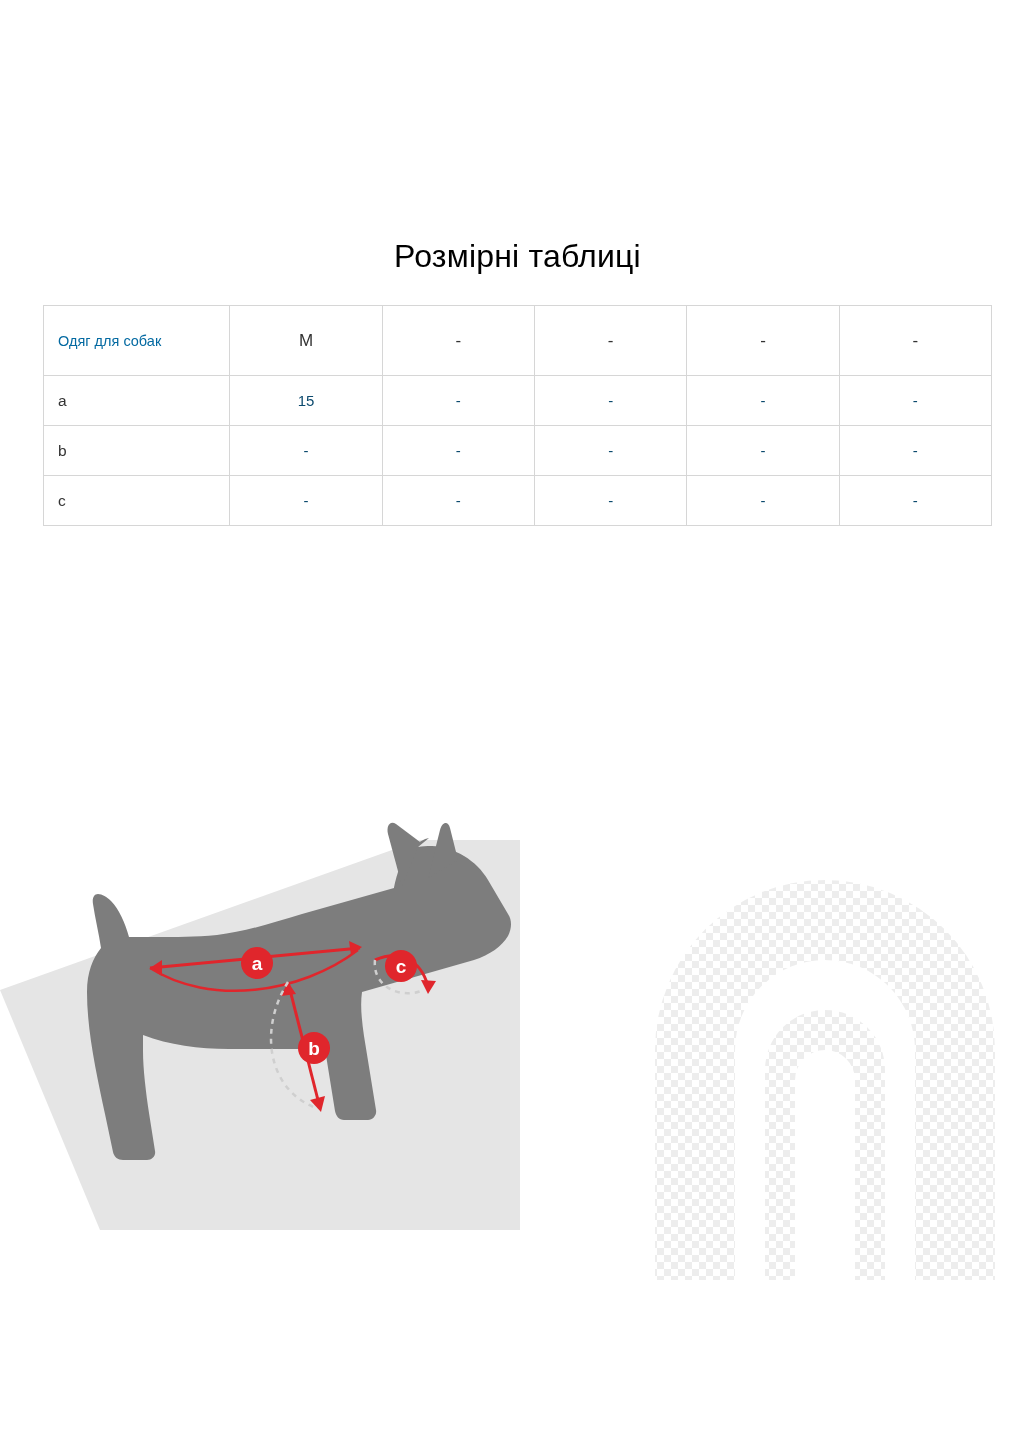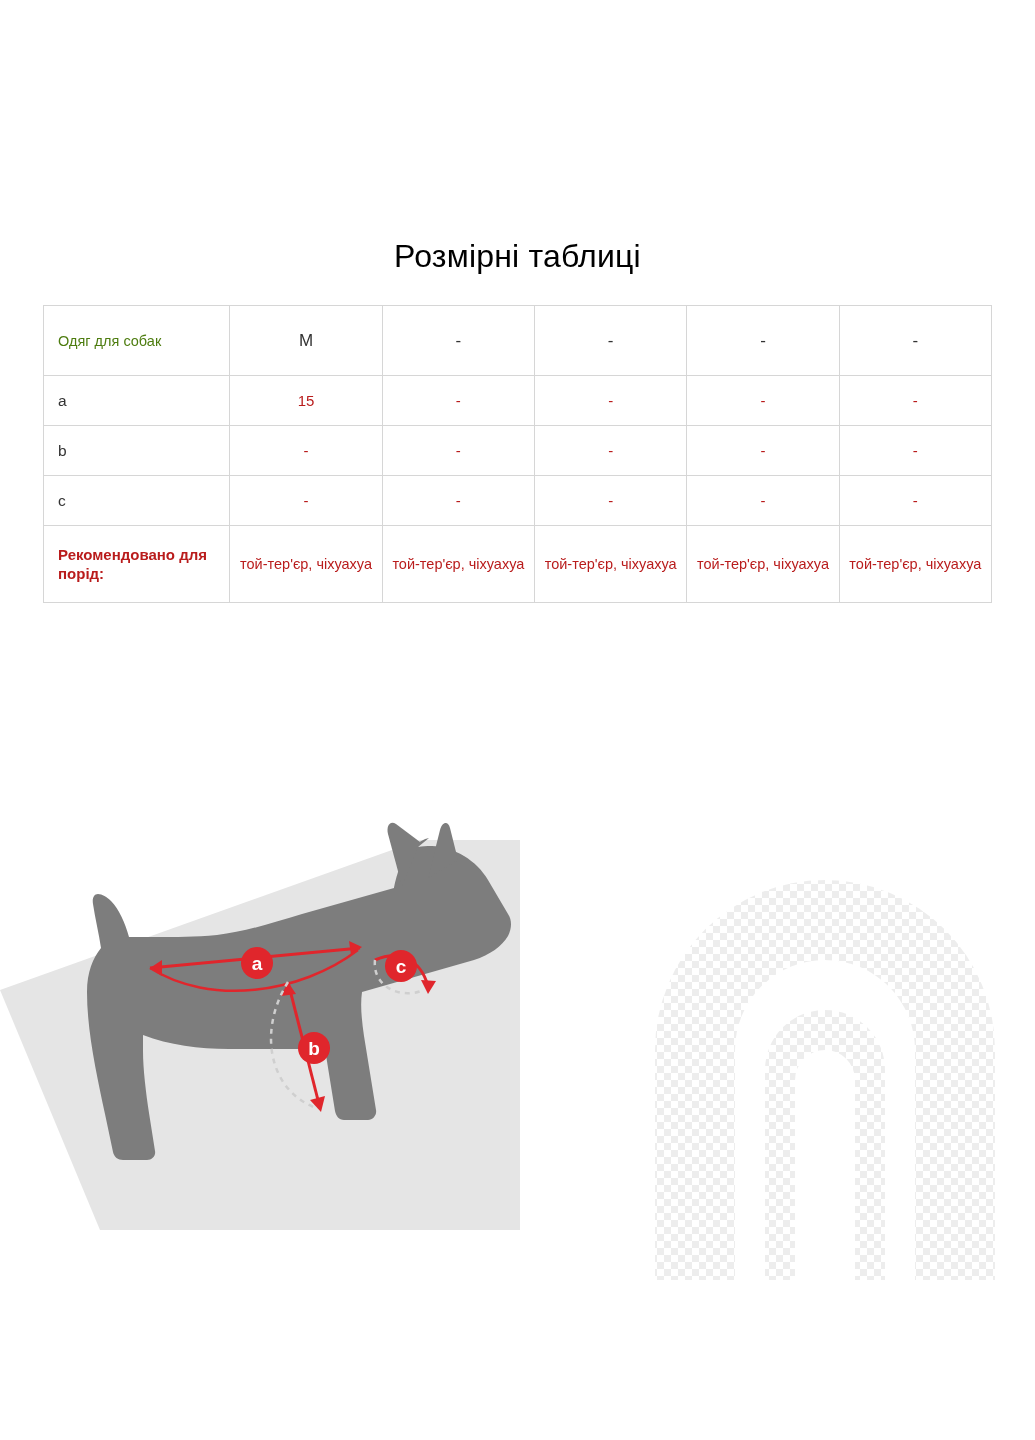--- a/index.html
+++ b/index.html
@@ -39,34 +39,34 @@
   table.size-table {
     border-collapse: collapse;
     width: 100%;
     table-layout: fixed;
   }
   table.size-table td {
     border: 1px solid #d6d6d6;
     text-align: center;
     vertical-align: middle;
     font-size: 15px;
-    color: #b91c1c;
+    color: #0c4a6e;
     padding: 6px 4px;
   }
   table.size-table td.rowlabel {
     text-align: left;
     padding-left: 14px;
     font-size: 15px;
   }
   .col-label { width: 186px; }
   .col-data  { width: 152px; }
 
   tr.head-row td { height: 57px; }
   tr.head-row td.rowlabel {
-    color: #4d7c0f;
+    color: #0369a1;
     font-size: 14.5px;
   }
   tr.head-row td.val {
     font-size: 17px;
     color: #333333;
   }
   tr.dim-row td { height: 37px; }
   tr.dim-row td.rowlabel {
     font-size: 15.5px;
     color: #333333;
@@ -150,28 +150,20 @@
         <td>-</td>
         <td>-</td>
       </tr>
       <tr class="dim-row">
         <td class="rowlabel">c</td>
         <td>-</td>
         <td>-</td>
         <td>-</td>
         <td>-</td>
         <td>-</td>
-      </tr>
-      <tr class="breed-row">
-        <td class="rowlabel">Рекомендовано для порід:</td>
-        <td>той-тер'єр, чіхуахуа</td>
-        <td>той-тер'єр, чіхуахуа</td>
-        <td>той-тер'єр, чіхуахуа</td>
-        <td>той-тер'єр, чіхуахуа</td>
-        <td>той-тер'єр, чіхуахуа</td>
       </tr>
     </tbody>
   </table>
 </div>
 
 <div class="illustration">
   <svg width="560" height="480" viewBox="0 0 560 480" xmlns="http://www.w3.org/2000/svg">
 
     <g>
       <path d="M0 190 L420 40 L520 40 L520 430 L100 430 Z" fill="#e5e5e5"></path>

